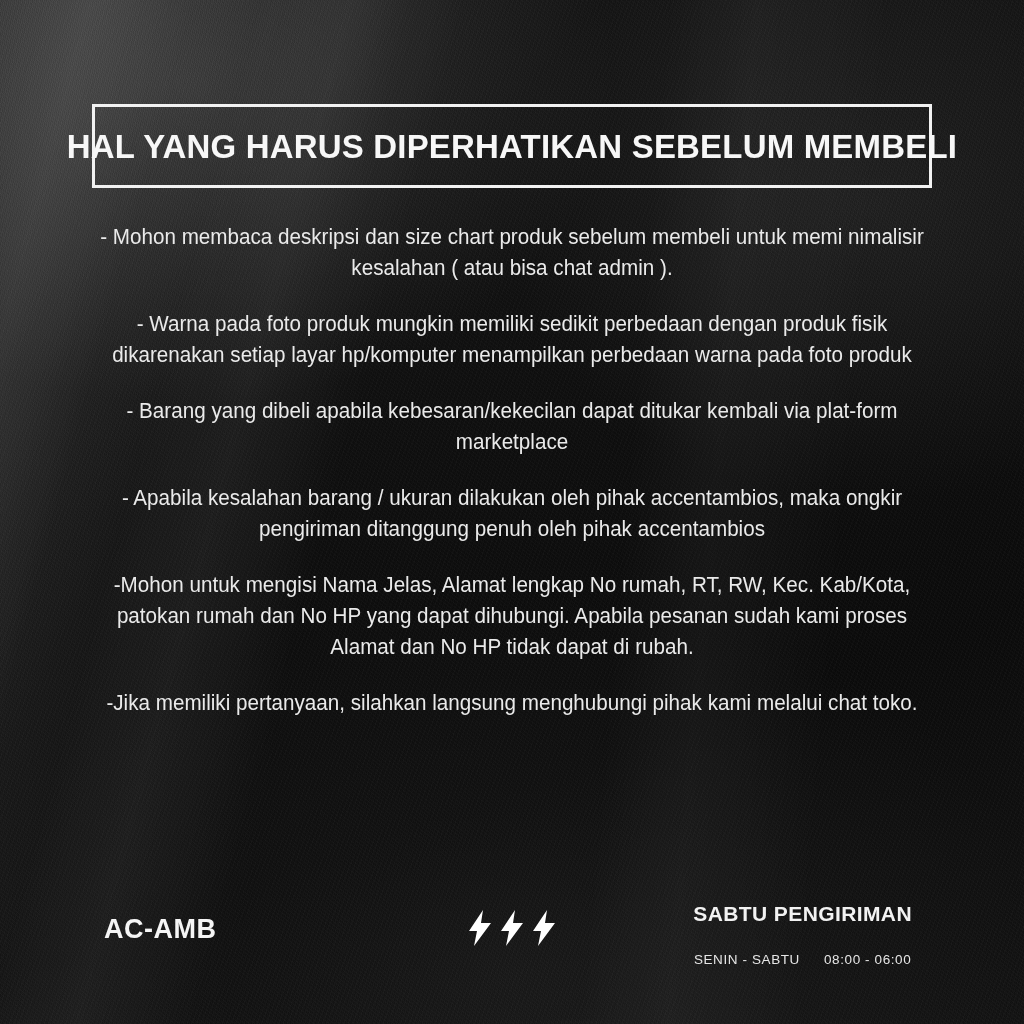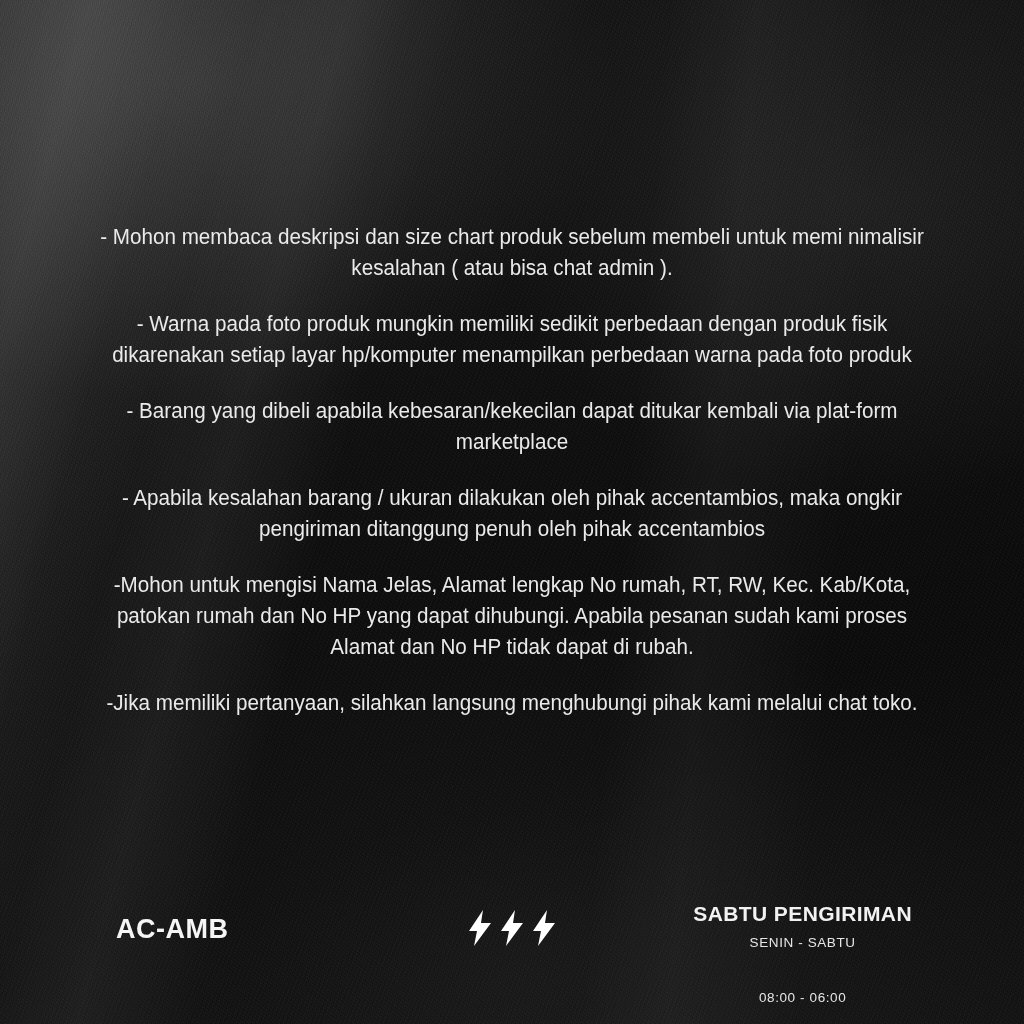--- a/index.html
+++ b/index.html
@@ -99,21 +99,21 @@
 
   .footer {
     position: absolute;
     left: 0;
     right: 0;
     bottom: 52px;
     height: 70px;
   }
   .brand {
     position: absolute;
-    left: 116px;
+    left: 104px;
     top: 12px;
     color: #f5f5f5;
     font-size: 27px;
     font-weight: bold;
     letter-spacing: 0.5px;
   }
   .bolts {
     position: absolute;
     left: 0;
     right: 0;
@@ -130,36 +130,38 @@
     top: 0;
     text-align: center;
     color: #f2f2f2;
   }
   .schedule-title {
     font-size: 21px;
     font-weight: bold;
     letter-spacing: 0.4px;
   }
   .schedule-row {
-    margin-top: 9px;
+    margin-top: 26px;
     font-size: 13.5px;
     letter-spacing: 0.6px;
     display: flex;
-    gap: 40px;
+    gap: 24px;
     justify-content: center;
     color: #e6e6e6;
-    flex-direction: column;
   }
 </style>
 </head>
 <body>
 
 <div id="poster">
   <div class="content">
 
+    <div class="title-box">
+      <div class="title-text">HAL YANG HARUS DIPERHATIKAN SEBELUM MEMBELI</div>
+    </div>
 
     <div class="para-list">
       <p class="para">- Mohon membaca deskripsi dan size chart produk sebelum membeli untuk memi nimalisir kesalahan ( atau bisa chat admin ).</p>
       <p class="para">- Warna pada foto produk mungkin memiliki sedikit perbedaan dengan produk fisik dikarenakan setiap layar hp/komputer menampilkan perbedaan warna pada foto produk</p>
       <p class="para">- Barang yang dibeli apabila kebesaran/kekecilan dapat ditukar kembali via plat-form marketplace</p>
       <p class="para">- Apabila kesalahan barang / ukuran dilakukan oleh pihak accentambios, maka ongkir pengiriman ditanggung penuh oleh pihak accentambios</p>
       <p class="para">-Mohon untuk mengisi Nama Jelas, Alamat lengkap No rumah, RT, RW, Kec. Kab/Kota, patokan rumah dan No HP yang dapat dihubungi. Apabila pesanan sudah kami proses Alamat dan No HP tidak dapat di rubah.</p>
       <p class="para">-Jika memiliki pertanyaan, silahkan langsung menghubungi pihak kami melalui chat toko.</p>
     </div>
 

